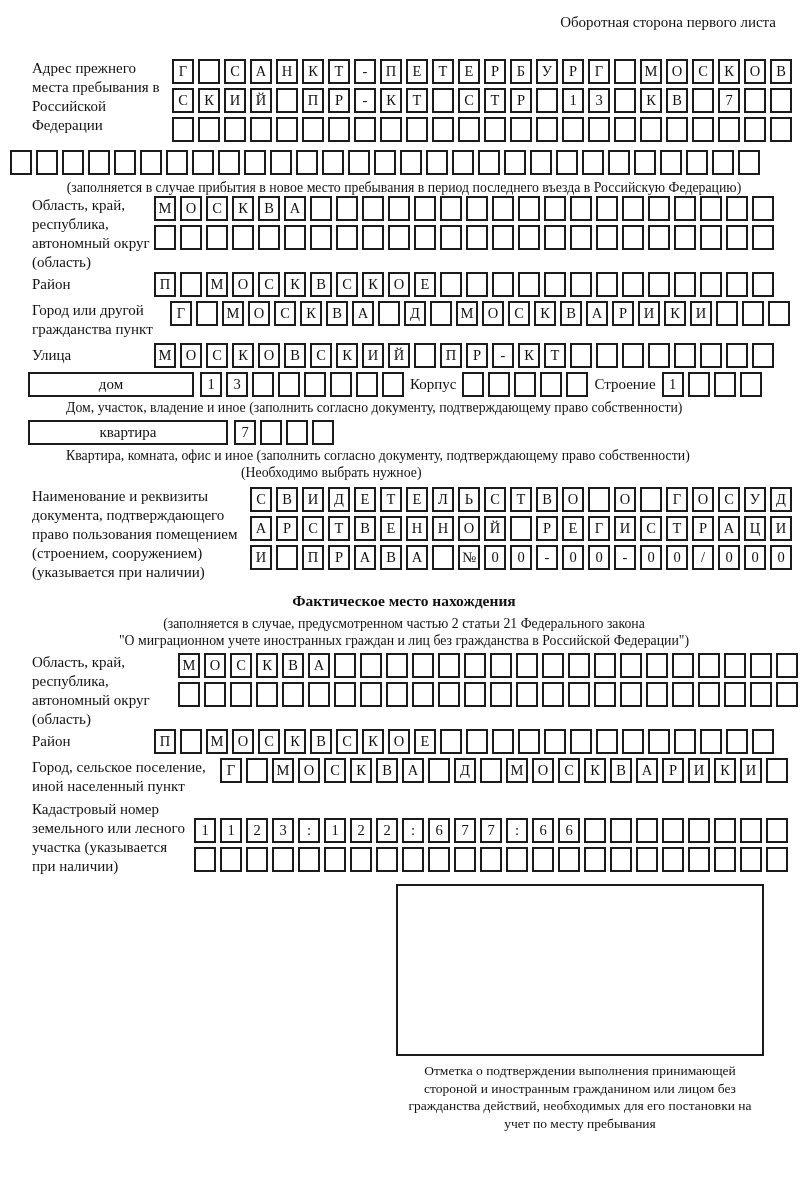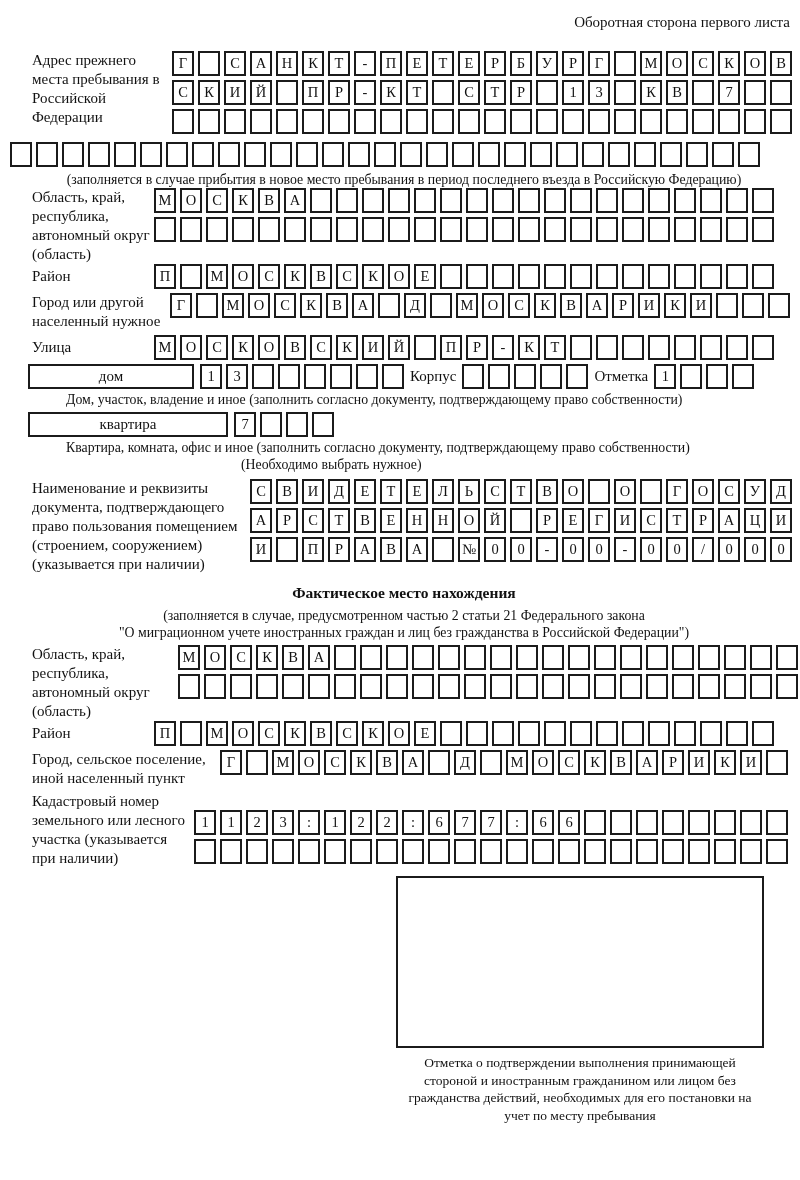--- a/index.html
+++ b/index.html
@@ -1,19 +1,19 @@
 <!DOCTYPE html>
 <html><head>
 <meta charset="utf-8">
 <style>
   html,body{margin:0;padding:0;background:#ffffff;}
   body{width:800px;height:1180px;overflow:hidden;color:#111;
        font-family:"Liberation Serif", serif;}
   .page{box-sizing:border-box;width:800px;height:1180px;padding:14px 0 0 8px;}
-  .hdr{text-align:right;font-size:15px;padding-right:10px;margin-bottom:20px;}
+  .hdr{text-align:right;font-size:15px;padding-right:24px;margin-bottom:28px;}
   .frow{display:flex;align-items:flex-start;}
   .flabel{box-sizing:border-box;flex:none;font-size:15px;line-height:19px;padding-left:24px;}
   .stack{display:flex;flex-direction:column;}
   .stack > .boxes{margin-bottom:4px;}
   .boxes{display:flex;}
   .cbox{box-sizing:border-box;flex:none;width:22px;height:25px;border:2px solid #1b1b1b;
         margin-right:4px;display:flex;align-items:center;justify-content:center;
         font-size:14.5px;background:#fff;}
   .wbox{box-sizing:border-box;height:25px;border:2px solid #1b1b1b;display:flex;
         align-items:center;justify-content:center;font-size:15px;flex:none;}
@@ -234,21 +234,21 @@
         <div class="cbox"></div>
         <div class="cbox"></div>
         <div class="cbox"></div>
         <div class="cbox"></div>
         <div class="cbox"></div>
         <div class="cbox"></div>
       </div>
   </div>
 
   <div class="frow mt4">
-    <div class="flabel" style="width:162px;">Город или другой населенный нужное</div>
+    <div class="flabel" style="width:162px;">Город или другой гражданства пункт</div>
     <div class="boxes">
         <div class="cbox">Г</div>
         <div class="cbox"></div>
         <div class="cbox">М</div>
         <div class="cbox">О</div>
         <div class="cbox">С</div>
         <div class="cbox">К</div>
         <div class="cbox">В</div>
         <div class="cbox">А</div>
         <div class="cbox"></div>
@@ -313,21 +313,21 @@
         <div class="cbox"></div>
       </div>
     <div class="inline-lbl" style="margin-right:6px;">Корпус</div>
     <div class="boxes" style="margin-right:2px;">
         <div class="cbox"></div>
         <div class="cbox"></div>
         <div class="cbox"></div>
         <div class="cbox"></div>
         <div class="cbox"></div>
       </div>
-    <div class="inline-lbl" style="margin-right:6px;">Отметка</div>
+    <div class="inline-lbl" style="margin-right:6px;">Строение</div>
     <div class="boxes">
         <div class="cbox">1</div>
         <div class="cbox"></div>
         <div class="cbox"></div>
         <div class="cbox"></div>
       </div>
   </div>
   <div class="note" style="margin-left:58px;">Дом, участок, владение и иное (заполнить согласно документу, подтверждающему право собственности)</div>
 
   <div class="house-row">

